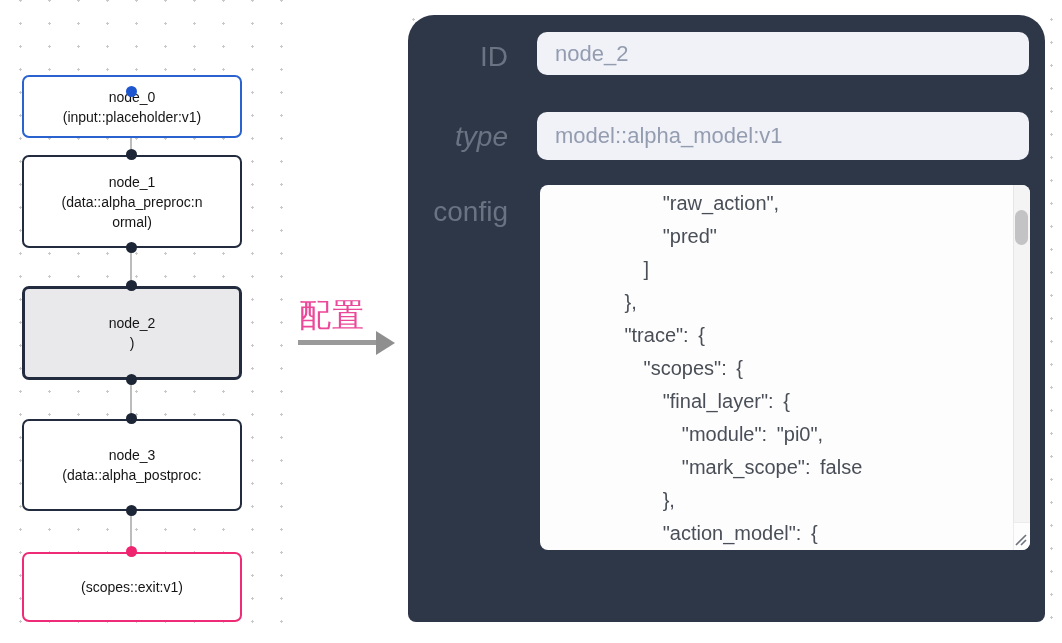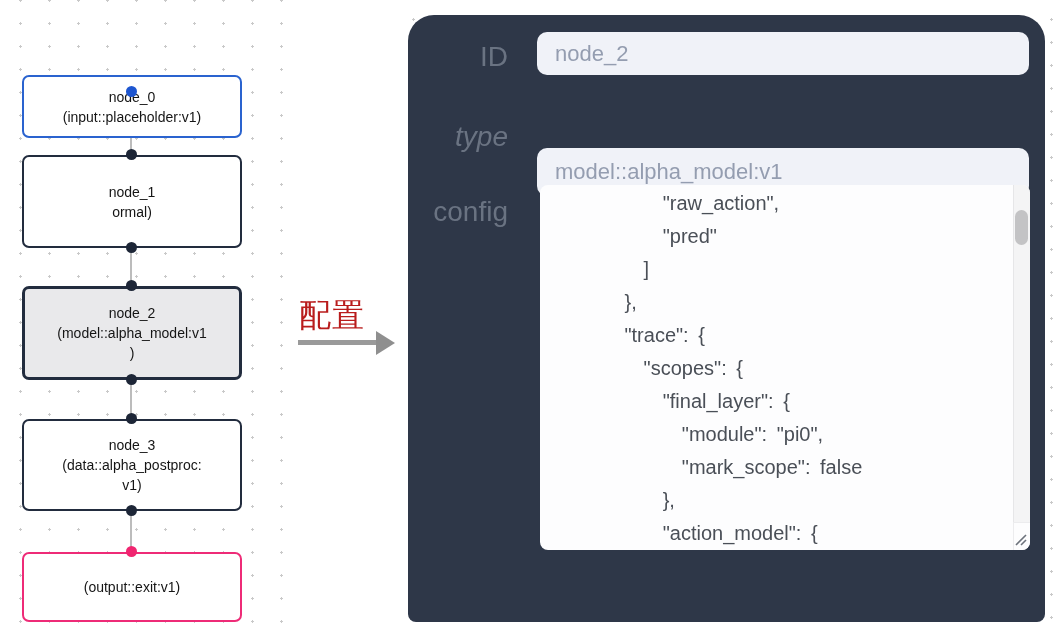--- a/index.html
+++ b/index.html
@@ -43,21 +43,21 @@
   .port.p-in1  { top: 149px; }
   .port.p-out1 { top: 242px; }
   .port.p-in2  { top: 280px; }
   .port.p-out2 { top: 374px; }
   .port.p-in3  { top: 413px; }
   .port.p-out3 { top: 505px; }
   .port.p-in4  { top: 546px; background: #f02570; }
   
   .gutter-label {
     position: absolute; left: 299px; top: 294px;
-    font-size: 32px; color: #b91c1c; letter-spacing: 1px;
+    font-size: 32px; color: #ec4899; letter-spacing: 1px;
   }
   .arrow-shaft {
     position: absolute; left: 298px; top: 340px; width: 80px; height: 5px;
     background: #9a9a9a;
   }
   .arrow-head {
     position: absolute; left: 376px; top: 331px; width: 0; height: 0;
     border-left: 19px solid #8f8f8f;
     border-top: 12px solid transparent;
     border-bottom: 12px solid transparent;
@@ -78,21 +78,21 @@
   .p-label.l-id     { top: 26px; }
   .p-label.l-type   { top: 106px; font-style: italic; }
   .p-label.l-config { top: 181px; }
   .p-input {
     position: absolute; left: 129px; width: 492px; height: 43px;
     background: #f0f2f8; border: none; border-radius: 10px;
     padding: 0 18px; font-size: 22px; color: #949db0; outline: none;
     font-family: "Liberation Sans", sans-serif;
   }
   .p-input.i-id   { top: 17px; }
-  .p-input.i-type { top: 97px; height: 48px; margin-top: 36px; }
+  .p-input.i-type { top: 97px; height: 48px; }
   .config-box {
     position: absolute; left: 132px; top: 170px; width: 490px; height: 365px;
     background: #fdfdfe; border-radius: 8px; overflow: hidden;
   }
   .config-text {
     position: absolute; left: 0; top: 2px; right: 24px;
     white-space: pre; font-family: "Liberation Sans", sans-serif;
     font-size: 20px; line-height: 33px; color: #4a4f57;
     word-spacing: 4px; padding-left: 8px;
   }
@@ -127,37 +127,36 @@
   <div class="edge e3"></div>
   <div class="edge e4"></div>
 
   <div class="node n0">
     <div>node_0</div>
     <div>(input::placeholder:v1)</div>
   </div>
 
   <div class="node n1">
     <div>node_1</div>
+    <div>(data::alpha_preproc:n</div>
     <div>ormal)</div>
   </div>
 
   <div class="node n2">
     <div>node_2</div>
-    <div>(model::alpha_model:v1</div>
     <div>)</div>
   </div>
 
   <div class="node n3">
     <div>node_3</div>
     <div>(data::alpha_postproc:</div>
-    <div>v1)</div>
   </div>
 
   <div class="node n4">
-    <div>(output::exit:v1)</div>
+    <div>(scopes::exit:v1)</div>
   </div>
 
   <div class="port p-out0"></div>
   <div class="port p-in1"></div>
   <div class="port p-out1"></div>
   <div class="port p-in2"></div>
   <div class="port p-out2"></div>
   <div class="port p-in3"></div>
   <div class="port p-out3"></div>
   <div class="port p-in4"></div>

